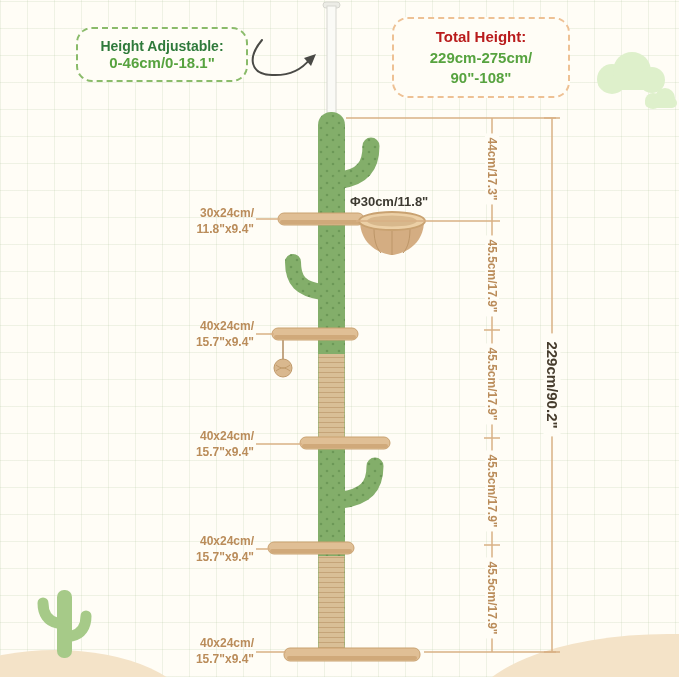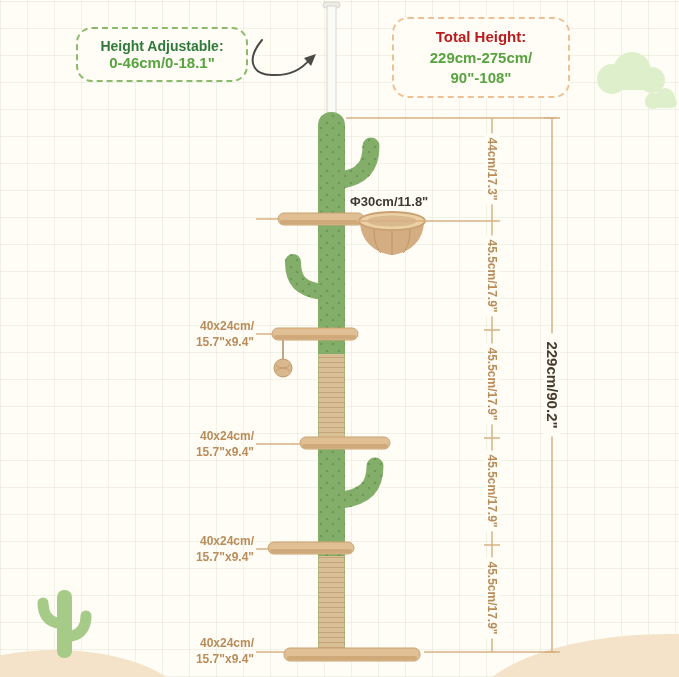--- a/index.html
+++ b/index.html
@@ -161,20 +161,24 @@
   <div class="badge green">
     <div class="t-green">Height Adjustable:</div>
     <div class="v-green">0-46cm/0-18.1"</div>
   </div>
   <div class="badge tan">
     <div class="t-dark">Total Height:</div>
     <div class="v-green2">229cm-275cm/</div>
     <div class="v-green2">90"-108"</div>
   </div>
 
+  <div class="plabel" style="top:222px">
+    <div>30x24cm/</div>
+    <div>11.8"x9.4"</div>
+  </div>
   <div class="plabel" style="top:335px">
     <div>40x24cm/</div>
     <div>15.7"x9.4"</div>
   </div>
   <div class="plabel" style="top:445px">
     <div>40x24cm/</div>
     <div>15.7"x9.4"</div>
   </div>
   <div class="plabel" style="top:550px">
     <div>40x24cm/</div>

